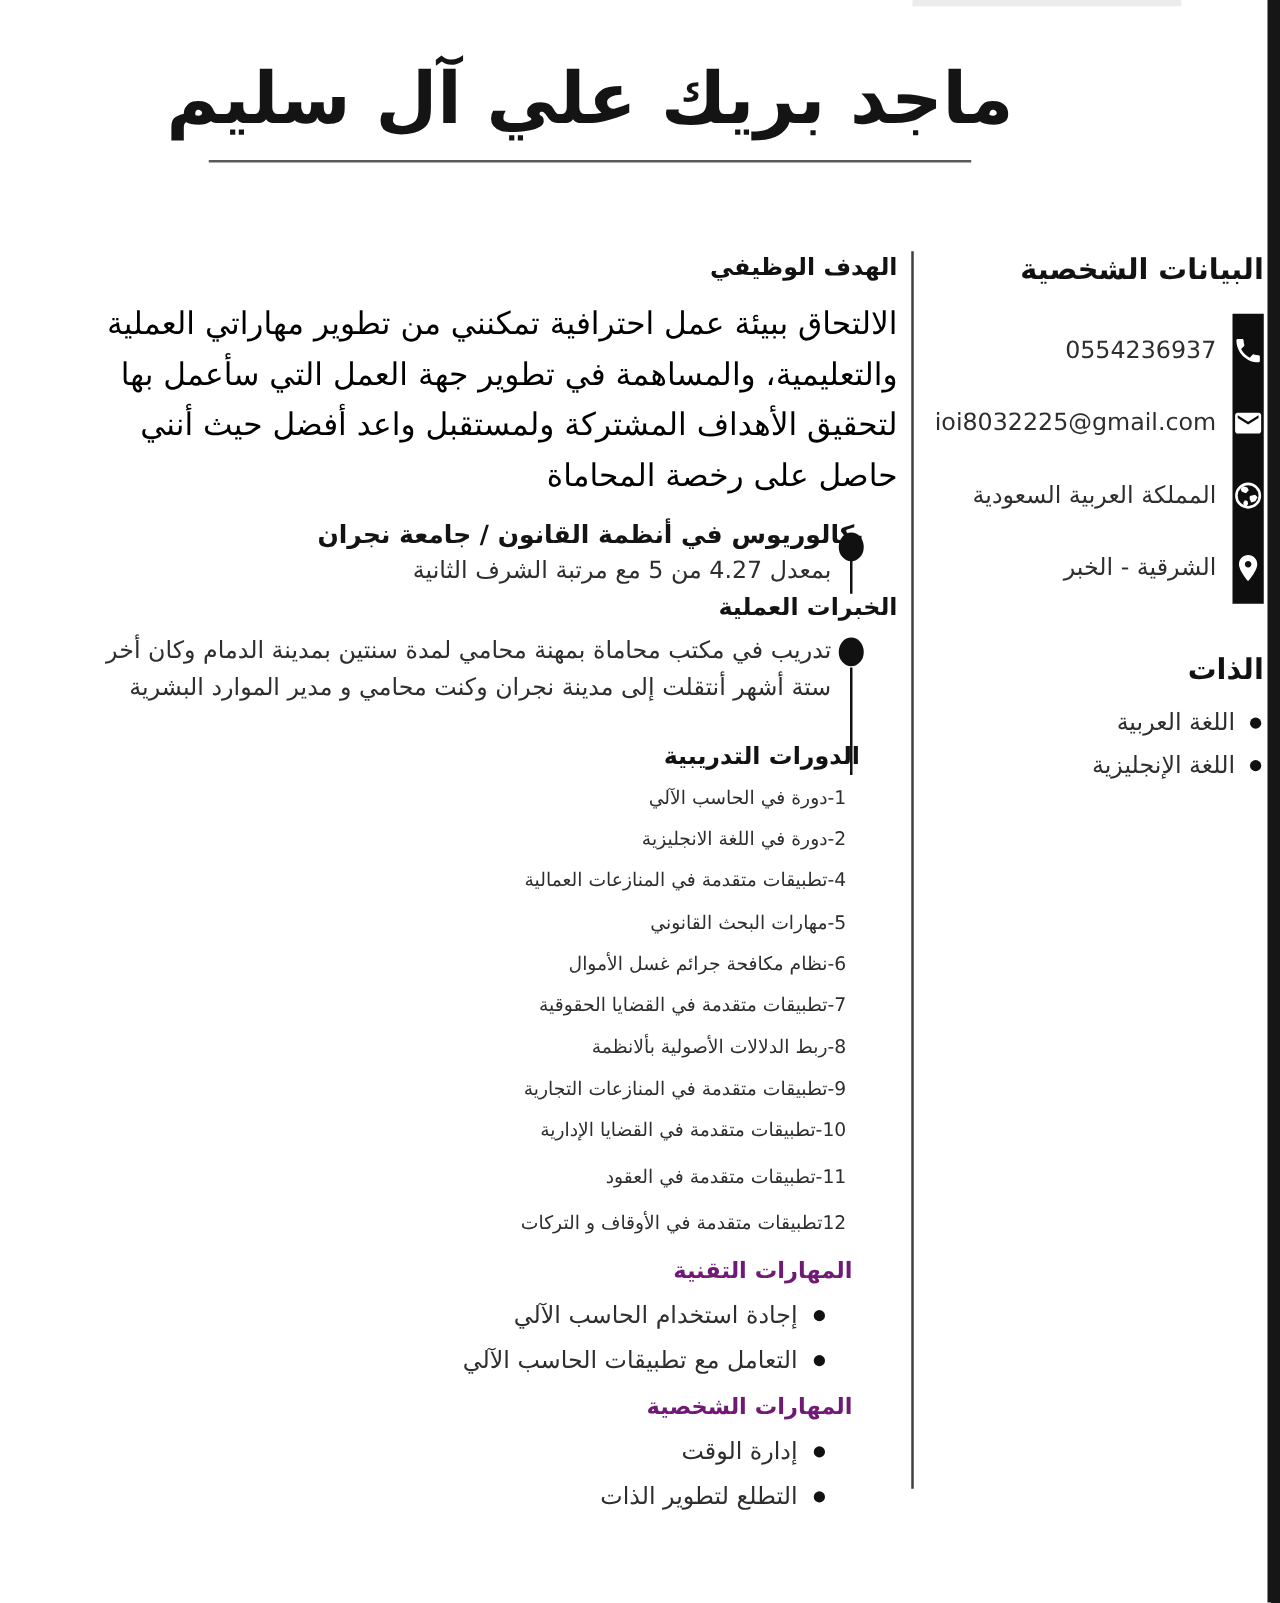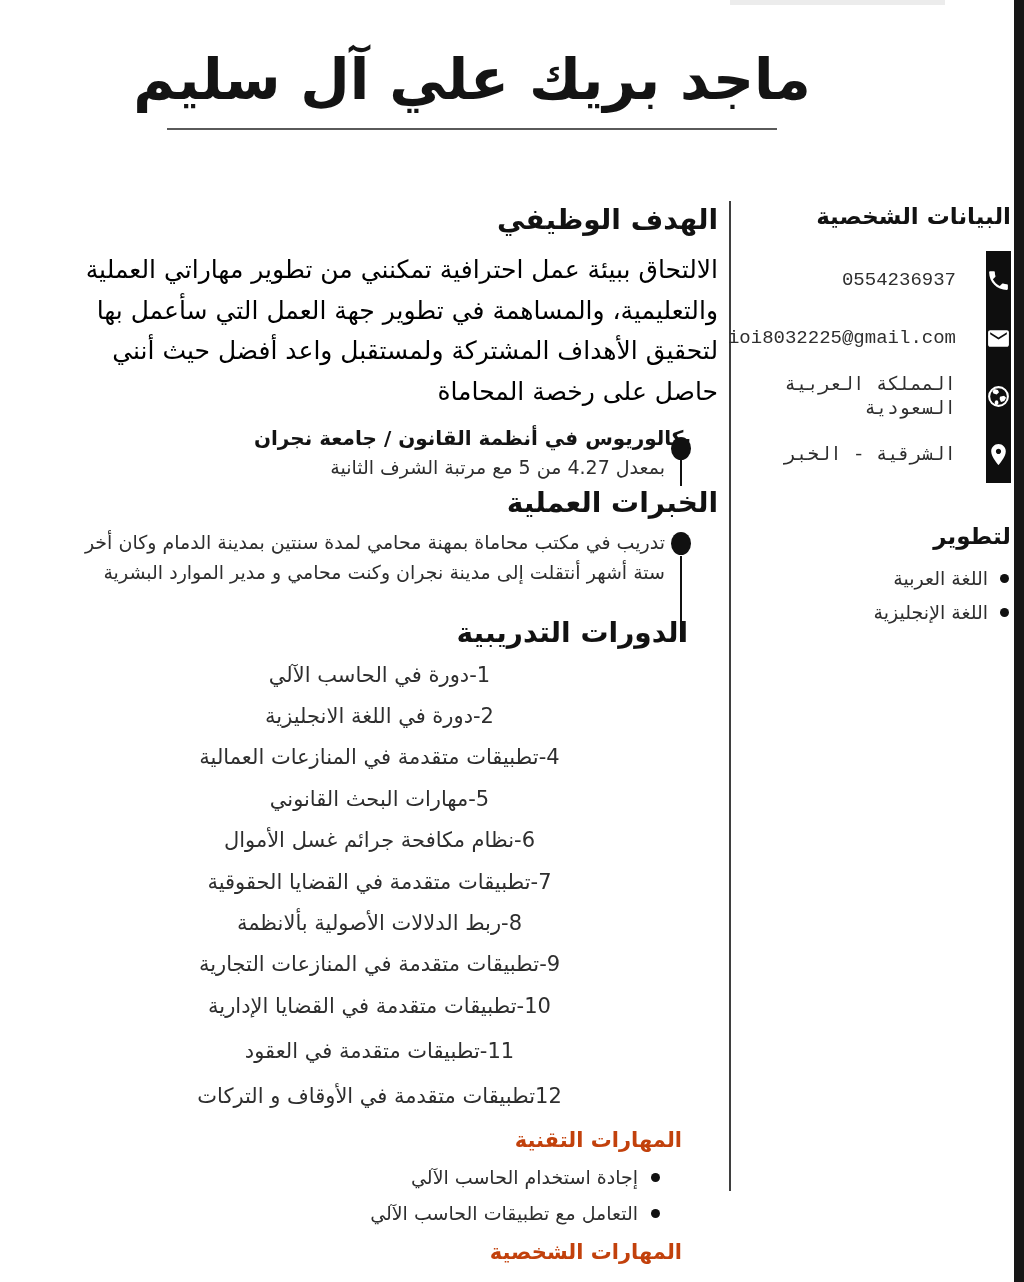--- a/index.html
+++ b/index.html
@@ -22,31 +22,31 @@
   .v-divider { position:absolute; top:201px; right:293px; width:2px; height:990px; background:#3f3f3f; }
 
   
   .sidebar { position:absolute; top:203px; right:13px; width:262px; direction:rtl; text-align:right; }
   .sidebar h2 { font-size:23px; font-weight:bold; color:#121212; margin-bottom:22px; }
   .contact-block { display:flex; direction:rtl; margin-bottom:40px; }
   .icon-bar { width:46px; background:#0e0e0e; display:flex; flex-direction:column; }
   .icon-cell { height:58px; display:flex; align-items:center; justify-content:center; }
   .icon-cell svg { width:25px; height:25px; }
   .contact-values { flex:1; display:flex; flex-direction:column; padding-left:0; }
-  .contact-row { height:58px; display:flex; align-items:center; justify-content:flex-start; padding-right:30px; font-size:19px; color:#2e2e2e;font-family:Liberation Mono, monospace; }
+  .contact-row { height:58px; display:flex; align-items:center; justify-content:flex-start; padding-right:13px; font-size:19px; color:#2e2e2e; }
   .contact-row.latin { font-size:19px; direction:ltr; justify-content:flex-end; }
 
   .lang-section h2 { margin-bottom:18px; }
   .plain-list { list-style:none; }
   .plain-list li { position:relative; padding-right:23px; margin-bottom:12px; font-size:19px; }
   .bullet-dot { position:absolute; right:2px; top:7px; width:9px; height:9px; border-radius:50%; background:#111; display:inline-block; }
 
   
   .main-col { position:absolute; top:203px; right:306px; width:636px; direction:rtl; text-align:right; }
-  .main-col h2 { font-size:28px; font-weight:bold; color:#121212; }
+  .main-col h2 { font-size:19px; font-weight:bold; color:#121212; }
   .objective-title { margin-bottom:14px; }
   .objective-text { font-size:25px; line-height:1.62; color:#000000; margin-bottom:14px;margin-top:11px; }
   .edu-title { margin:2px 0 10px 0; }
 
   .timeline-entry { position:relative; }
   .tl-dot { position:absolute; width:20px; height:23px; border-radius:50%; background:#111; }
   .tl-line { position:absolute; width:2px; background:#111; }
 
   .edu-entry { padding-bottom:2px; }
   .edu-entry .tl-dot { top:11px; right:27px; }
@@ -54,24 +54,24 @@
   .edu-degree { font-size:20px; font-weight:bold; color:#141414; padding-right:27px; margin-bottom:6px; }
   .edu-gpa { font-size:19px; padding-right:53px; }
 
   .exp-title { margin:6px 0 8px 0; }
   .exp-entry { padding-bottom:14px; }
   .exp-entry .tl-dot { top:5px; right:27px; }
   .exp-entry .tl-line { top:29px; right:36px; height:86px; }
   .exp-text { font-size:19px; line-height:1.6; padding-right:53px; }
 
   .courses-title { margin:14px 30px 12px 0; }
-  .course-item { font-size:21px; margin:0 41px 13px 0; line-height:1.35;text-align:center; }
+  .course-item { font-size:15px; margin:0 41px 13px 0; line-height:1.35; }
   .course-item.sp { margin-bottom:17px; }
 
-  .skills-title { font-size:21px; font-weight:bold; color:#c2410c; margin:16px 36px 14px 0; }
+  .skills-title { font-size:18px; font-weight:bold; color:#701a75; margin:16px 36px 14px 0; }
   .skill-list { list-style:none; margin-right:56px; }
   .skill-list li { position:relative; padding-right:24px; margin-bottom:14px; font-size:19px; }
 </style>
 </head>
 <body>
 
 <div class="edge-strip"></div>
 <div class="top-smudge"></div>
 
 <div class="name-header">
@@ -110,21 +110,21 @@
     </div>
     <div class="contact-values">
       <div class="contact-row latin">0554236937</div>
       <div class="contact-row latin">ioi8032225@gmail.com</div>
       <div class="contact-row">المملكة العربية السعودية</div>
       <div class="contact-row">الشرقية - الخبر</div>
     </div>
   </div>
 
   <div class="lang-section">
-    <h2>لتطوير</h2>
+    <h2>الذات</h2>
     <ul class="plain-list">
       <li><span class="bullet-dot"></span><span>اللغة العربية</span></li>
       <li><span class="bullet-dot"></span><span>اللغة الإنجليزية</span></li>
     </ul>
   </div>
 </aside>
 
 <main class="main-col">
 
   <h2 class="objective-title">الهدف الوظيفي</h2>

